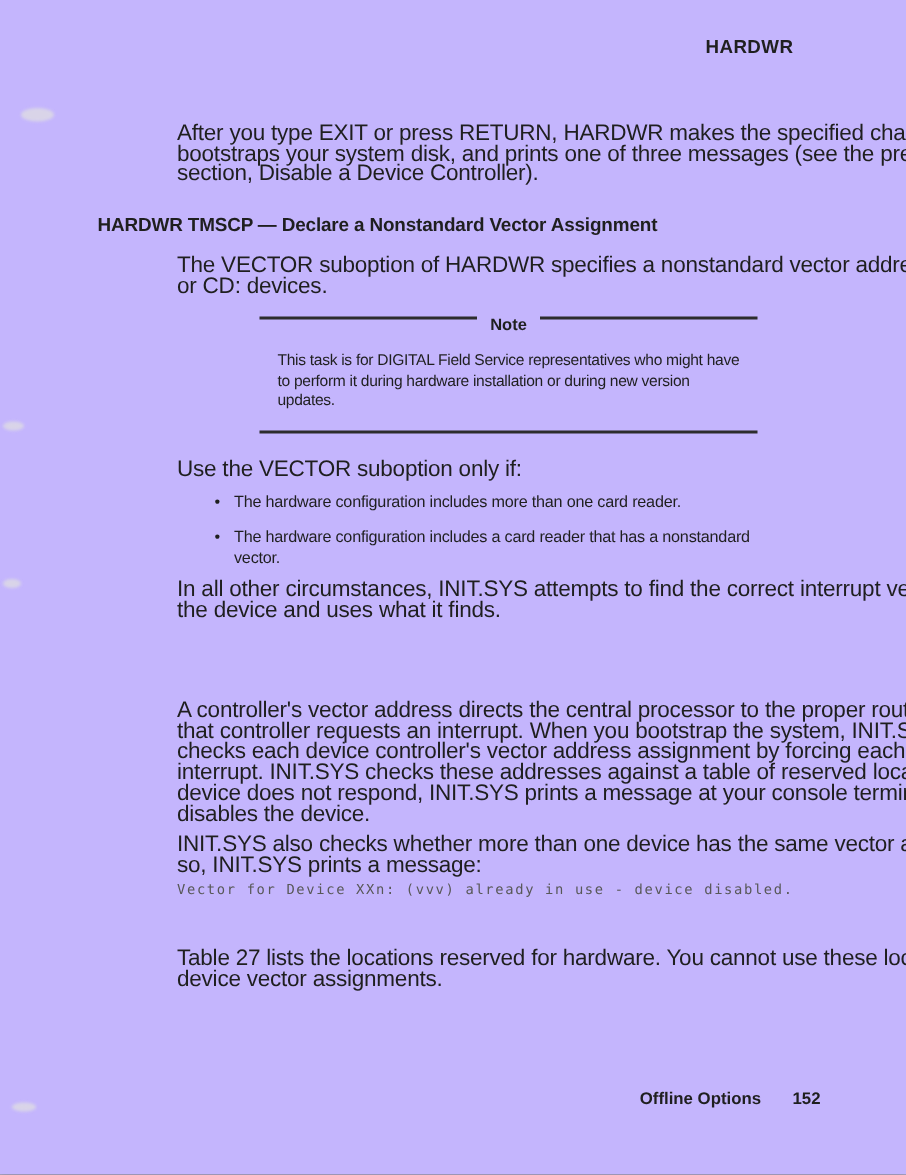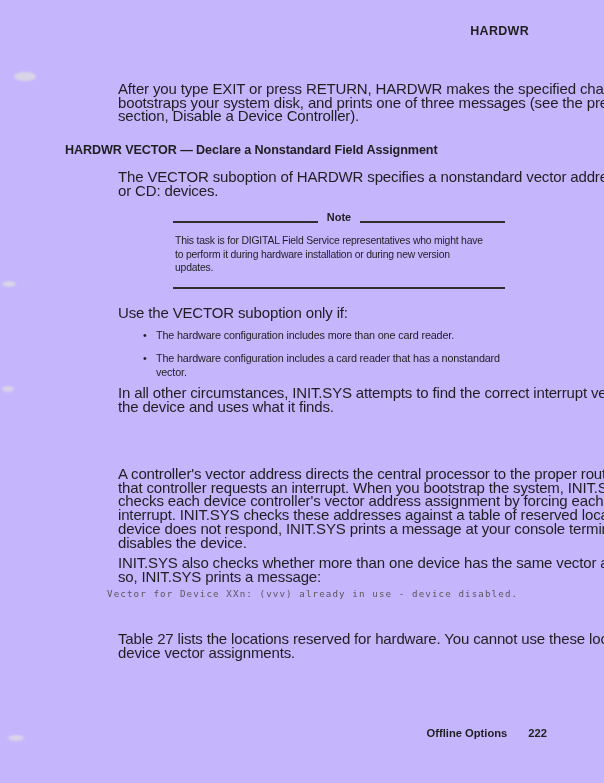--- a/index.html
+++ b/index.html
@@ -22,37 +22,37 @@
     white-space:pre;
   }
   .section-heading{
     position:absolute;left:65px;top:143px;
     font-size:12.6px;font-weight:bold;letter-spacing:-0.1px;
     white-space:pre;
   }
   .note{
     position:absolute;left:173px;top:211px;width:332px;
   }
-  .note-head{display:flex;align-items:flex-end;gap:9px;height:12px;}
+  .note-head{display:flex;align-items:flex-start;gap:9px;height:12px;}
   .note-rule{flex:1;height:2px;background:#2d2d2d;}
   .note-label{font-size:11px;font-weight:bold;}
   .note-body{
-    margin-top:11px;margin-left:2px;
+    margin-top:11px;margin-left:12px;
     font-size:10.4px;line-height:13.7px;letter-spacing:-0.2px;
     white-space:pre;
   }
   .note-close{margin-top:12px;height:2px;background:#2d2d2d;}
   .bullet-item{
     position:absolute;left:143px;display:flex;
     font-size:10.8px;line-height:13.7px;letter-spacing:-0.15px;
   }
   .bullet-marker{width:13px;font-size:10.8px;}
   .bullet-text{white-space:pre;}
   .code-line{
-    position:absolute;left:107px;top:588px;
+    position:absolute;left:118px;top:588px;
     font-family:"DejaVu Sans Mono","Liberation Mono",monospace;
     font-size:9.2px;letter-spacing:1.1px;color:#585858;
     white-space:pre;
     text-align:center;
   }
   .page-footer{
     position:absolute;top:727px;right:57px;
     display:flex;gap:21px;align-items:flex-end;
     font-size:11.2px;font-weight:bold;
   }
@@ -74,21 +74,21 @@
   <div class="artifact a2"></div>
   <div class="artifact a3"></div>
   <div class="artifact a4"></div>
 
   <div class="running-head">HARDWR</div>
 
   <div class="para" style="top:82px">After you type EXIT or press RETURN, HARDWR makes the specified changes,
 bootstraps your system disk, and prints one of three messages (see the previous
 section, Disable a Device Controller).</div>
 
-  <div class="section-heading">HARDWR VECTOR — Declare a Nonstandard Field Assignment</div>
+  <div class="section-heading">HARDWR TMSCP — Declare a Nonstandard Vector Assignment</div>
 
   <div class="para" style="top:170px">The VECTOR suboption of HARDWR specifies a nonstandard vector address for CR:
 or CD: devices.</div>
 
   <div class="note">
     <div class="note-head">
       <div class="note-rule"></div>
       <div class="note-label">Note</div>
       <div class="note-rule"></div>
     </div>
@@ -126,16 +126,16 @@
 so, INIT.SYS prints a message:</div>
 
   <div class="code-line">Vector for Device XXn: (vvv) already in use - device disabled.</div>
 
 
   <div class="para" style="top:632px">Table 27 lists the locations reserved for hardware. You cannot use these locations as
 device vector assignments.</div>
 
   <div class="page-footer">
     <span>Offline Options</span>
-    <span>222</span>
+    <span>152</span>
   </div>
 
 </div>
 
 </body></html>

